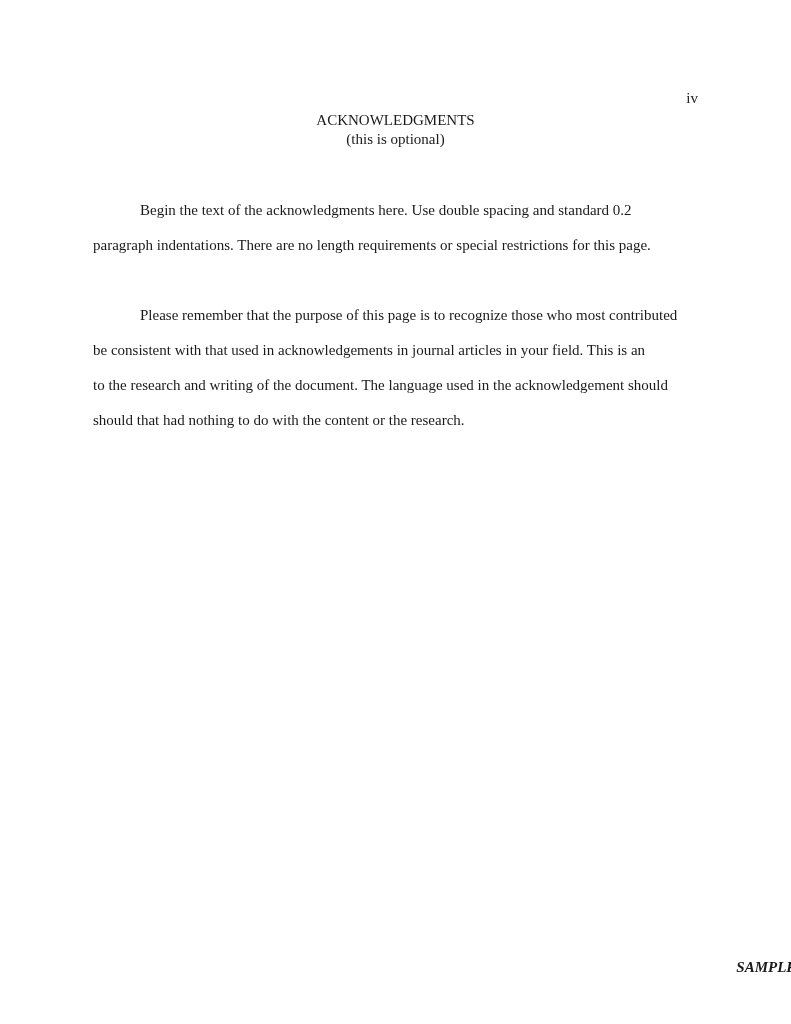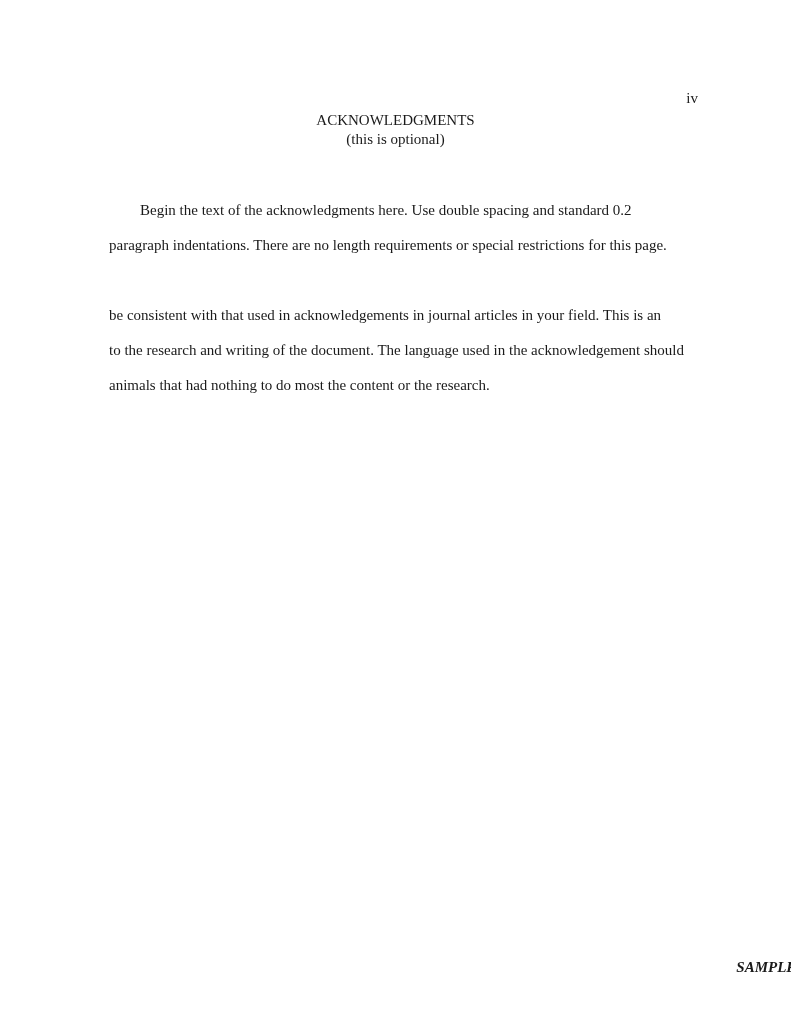--- a/index.html
+++ b/index.html
@@ -44,21 +44,20 @@
       white-space: nowrap;
     }
     .para .line {
       display: block;
     }
     .para .line.first {
       padding-left: 47px;
     }
     .para .line:not(.first) {
       text-indent: 0;
-      margin-left: 16px;
     }
     .para {
       text-indent: 0;
     }
     .para-1 { position: absolute; top: 193px; left: 0; }
     .para-2 { position: absolute; top: 298px; left: 0; }
     .footer {
       position: absolute;
       top: 959px;
       left: 0;
@@ -79,19 +78,20 @@
   <div>ACKNOWLEDGMENTS</div>
   <div>(this is optional)</div>
 </div>
 
 <div class="body-text">
   <p class="para para-1">
     <span class="line first">Begin the text of the acknowledgments here. Use double spacing and standard 0.2</span>
     <span class="line">paragraph indentations. There are no length requirements or special restrictions for this page.</span>
   </p>
   <p class="para para-2">
+    <span class="line first">Please remember that the purpose of this page is to recognize those who most contributed</span>
     <span class="line">be consistent with that used in acknowledgements in journal articles in your field. This is an</span>
     <span class="line">to the research and writing of the document. The language used in the acknowledgement should</span>
-    <span class="line">animals that had nothing to do most the content or the research.</span>
+    <span class="line">should that had nothing to do with the content or the research.</span>
   </p>
 </div>
 
 <div class="footer">SAMPLE PAGE</div>
 
 </body></html>

